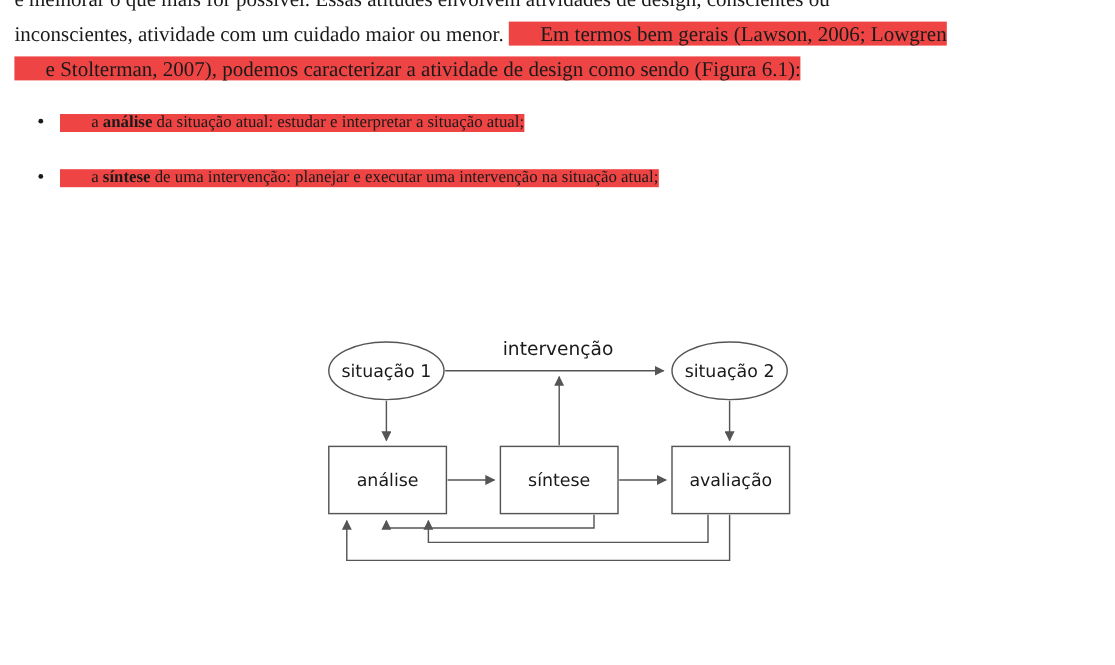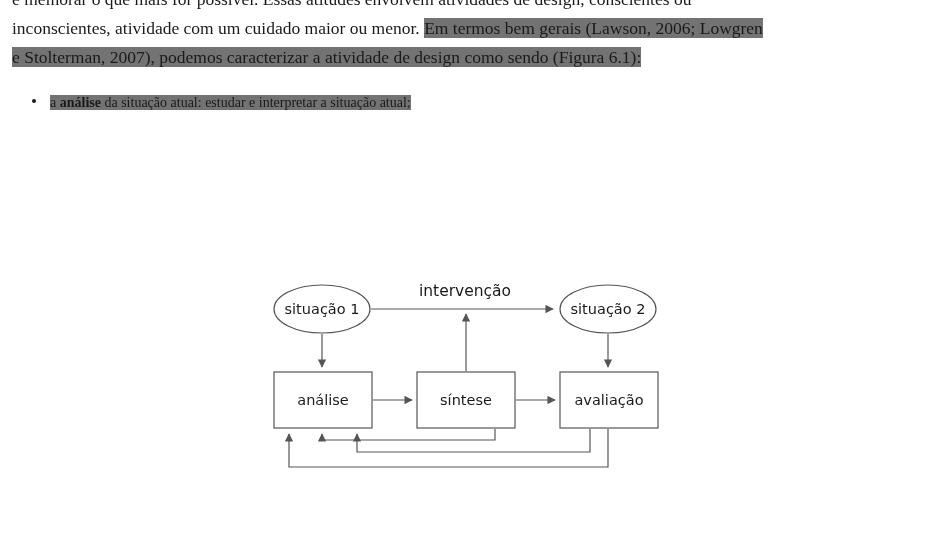--- a/index.html
+++ b/index.html
@@ -41,21 +41,22 @@
     position: relative;
   }
   .clipped-top .inner {
     position: relative;
     top: -15px;
     display: block;
     white-space: nowrap;
     width: 910px;
   }
   .hl {
-    background: #737373;
+    background: #ef4444;
+    padding-left: 26px;
   }
 
   
   ul.items {
     position: absolute;
     left: 18px;
     top: 88px;
     width: 895px;
     margin: 0;
     padding: 0;
@@ -116,20 +117,24 @@
     </div>
     <p><span>inconscientes, atividade com um cuidado maior ou menor. </span><span class="hl">Em termos bem gerais (Lawson, 2006; Lowgren</span></p>
     <p><span class="hl">e Stolterman, 2007), podemos caracterizar a atividade de design como sendo (Figura 6.1):</span></p>
   </div>
 
   <ul class="items">
     <li>
       <span class="bullet"></span>
       <span class="hl"><span>a </span><b>análise</b><span> da situação atual: estudar e interpretar a situação atual;</span></span>
     </li>
+    <li>
+      <span class="bullet"></span>
+      <span class="hl"><span>a </span><b>síntese</b><span> de uma intervenção: planejar e executar uma intervenção na situação atual;</span></span>
+    </li>
   </ul>
 
   <div class="figure">
     <svg width="929" height="210" viewBox="0 0 929 210">
       <defs>
         <marker id="arrow" viewBox="0 0 10 10" refX="9" refY="5" markerWidth="7" markerHeight="7" orient="auto-start-reverse">
           <path d="M 0 0 L 10 5 L 0 10 z" fill="#555555"></path>
         </marker>
       </defs>
 

